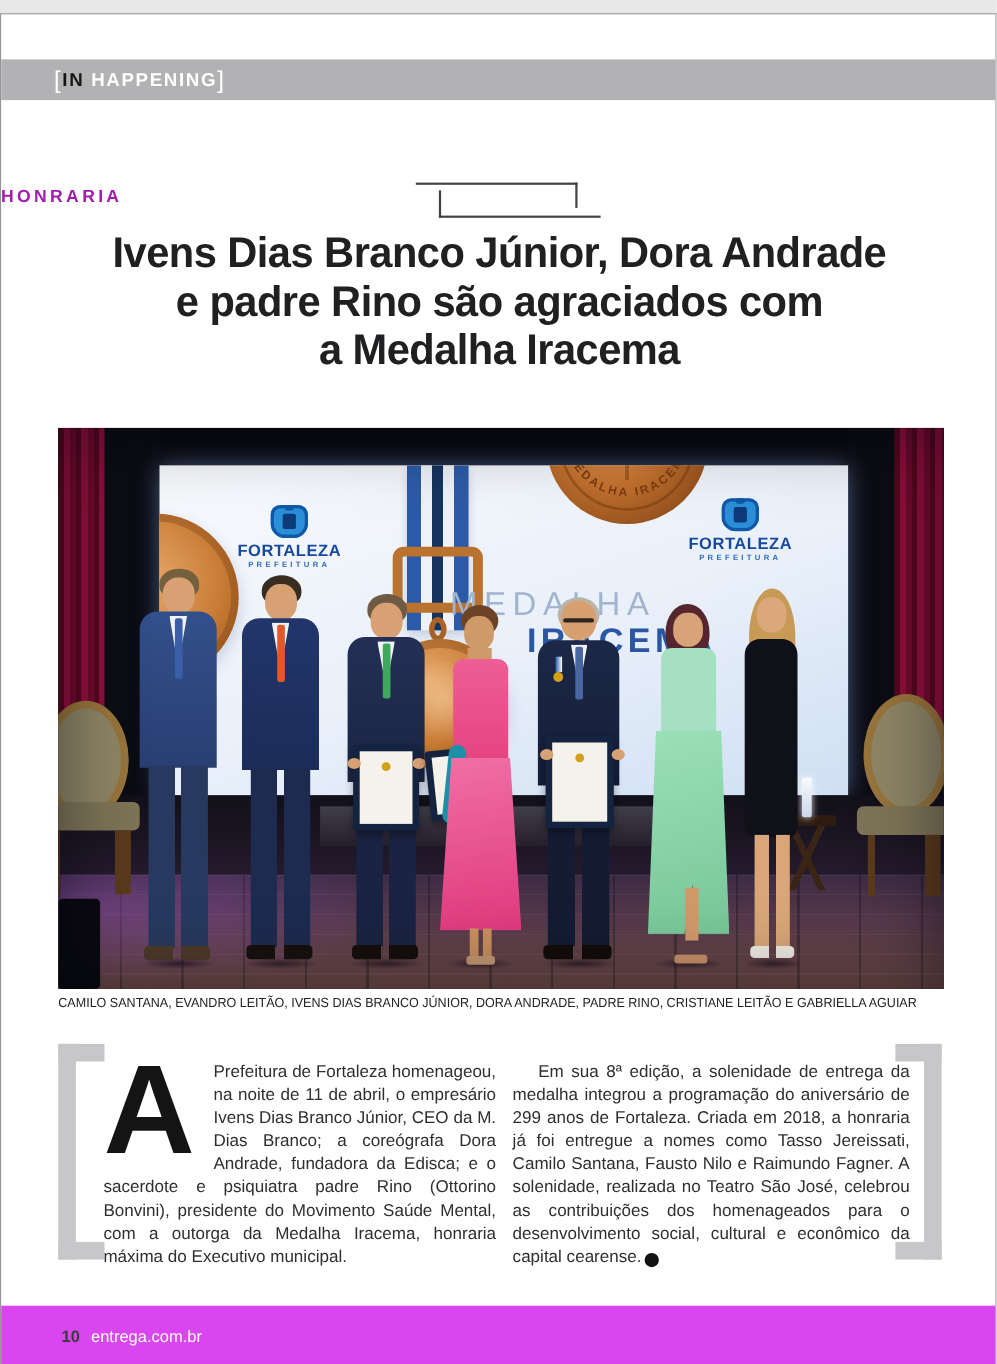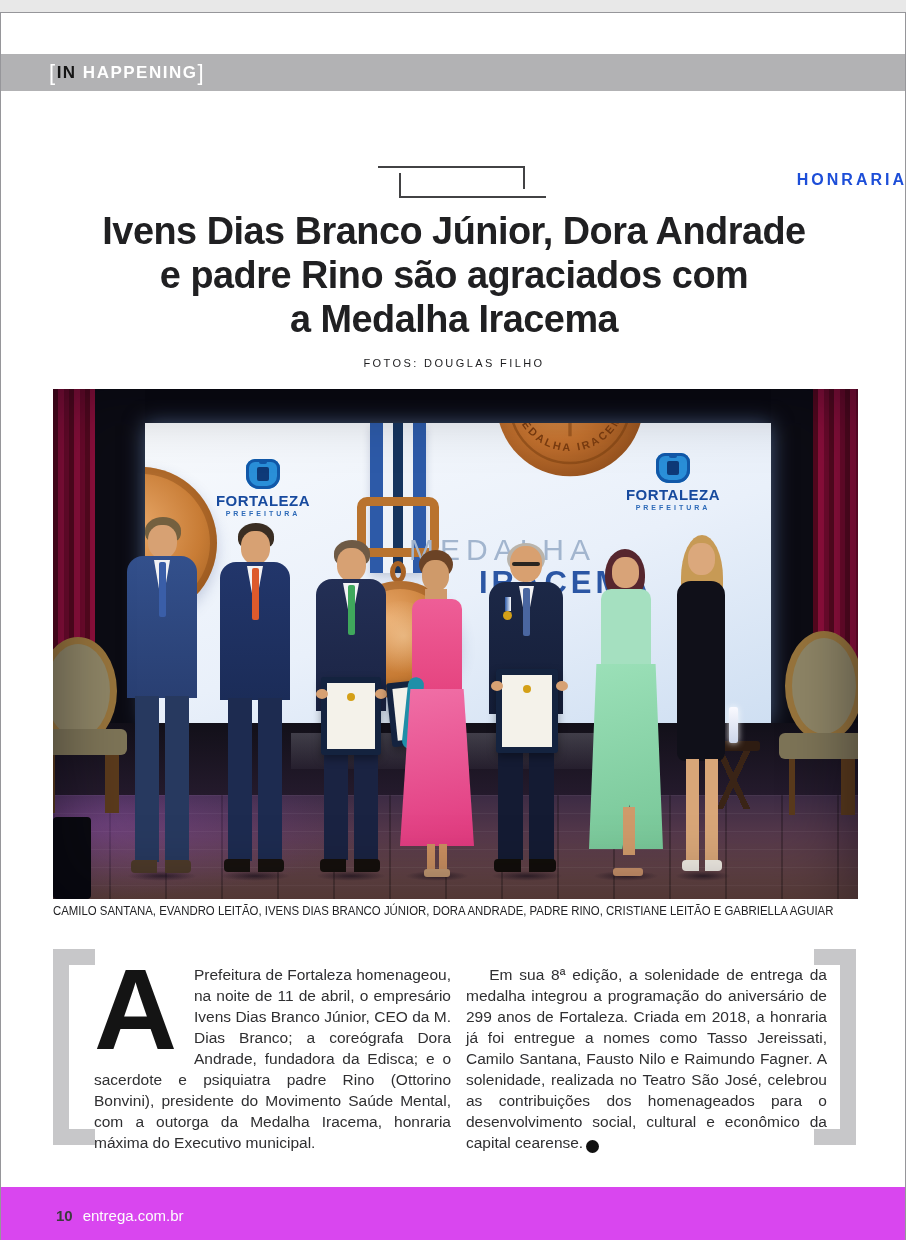--- a/index.html
+++ b/index.html
@@ -11,21 +11,21 @@
   }
   
   .header-bar{left:0;top:41px;width:906px;height:37px;background:#b2b2b4;display:flex;align-items:center;}
   .header-logo{margin-left:48px;font-size:17px;font-weight:700;letter-spacing:1.5px;white-space:nowrap;}
   .hb-bracket{color:#ffffff;font-weight:400;font-size:22px;vertical-align:-2px;}
   .hb-in{color:#151515;}
   .hb-happening{color:#ffffff;}
   
   .kicker-line-a{left:377px;top:153px;width:145px;height:21px;border-top:2px solid #424244;border-right:2px solid #424244;}
   .kicker-line-b{left:398px;top:160px;width:145px;height:23px;border-bottom:2px solid #424244;border-left:2px solid #424244;}
-  .kicker-label{left:0;top:158px;width:906px;text-align:right;font-size:16px;font-weight:700;letter-spacing:3px;color:#1d4ed8;}
+  .kicker-label{left:0;top:158px;width:906px;text-align:left;font-size:16px;font-weight:700;letter-spacing:3px;color:#a21caf;}
   
   .headline{left:0;top:196px;width:906px;text-align:center;color:#202022;font-weight:700;font-size:39px;line-height:44px;letter-spacing:-0.5px;transform:scaleX(0.97);}
   
   .credit{left:0;top:344px;width:906px;text-align:center;font-size:11px;letter-spacing:2.4px;color:#1d1d1f;font-weight:500;}
   
   .photo{left:52px;top:376px;width:805px;height:510px;background:#0b0b13;overflow:hidden;}
   .ph-top{left:0;top:0;width:805px;height:60px;background:#0a0a12;}
   .ph-sideL{left:0;top:0;width:92px;height:410px;background:#0c0c14;}
   .ph-sideR{left:718px;top:0;width:87px;height:410px;background:#0c0c14;}
   .screen{left:92px;top:34px;width:626px;height:300px;overflow:hidden;
@@ -190,21 +190,20 @@
   <div class="abs kicker-line-a"></div>
   <div class="abs kicker-line-b"></div>
   <div class="abs kicker-label">HONRARIA</div>
 
   <div class="abs headline">
     <span>Ivens Dias Branco Júnior, Dora Andrade</span><br>
     <span>e padre Rino são agraciados com</span><br>
     <span>a Medalha Iracema</span>
   </div>
 
-  <div class="abs credit">FOTOS: DOUGLAS FILHO</div>
 
   <div class="abs photo">
     <div class="abs ph-top"></div>
     <div class="abs ph-sideL"></div>
     <div class="abs ph-sideR"></div>
 
     <div class="abs screen">
       <div class="abs medal-l"></div>
       <svg class="abs medal-tr-svg" width="150" height="150" viewBox="0 0 180 180">
         <defs>

